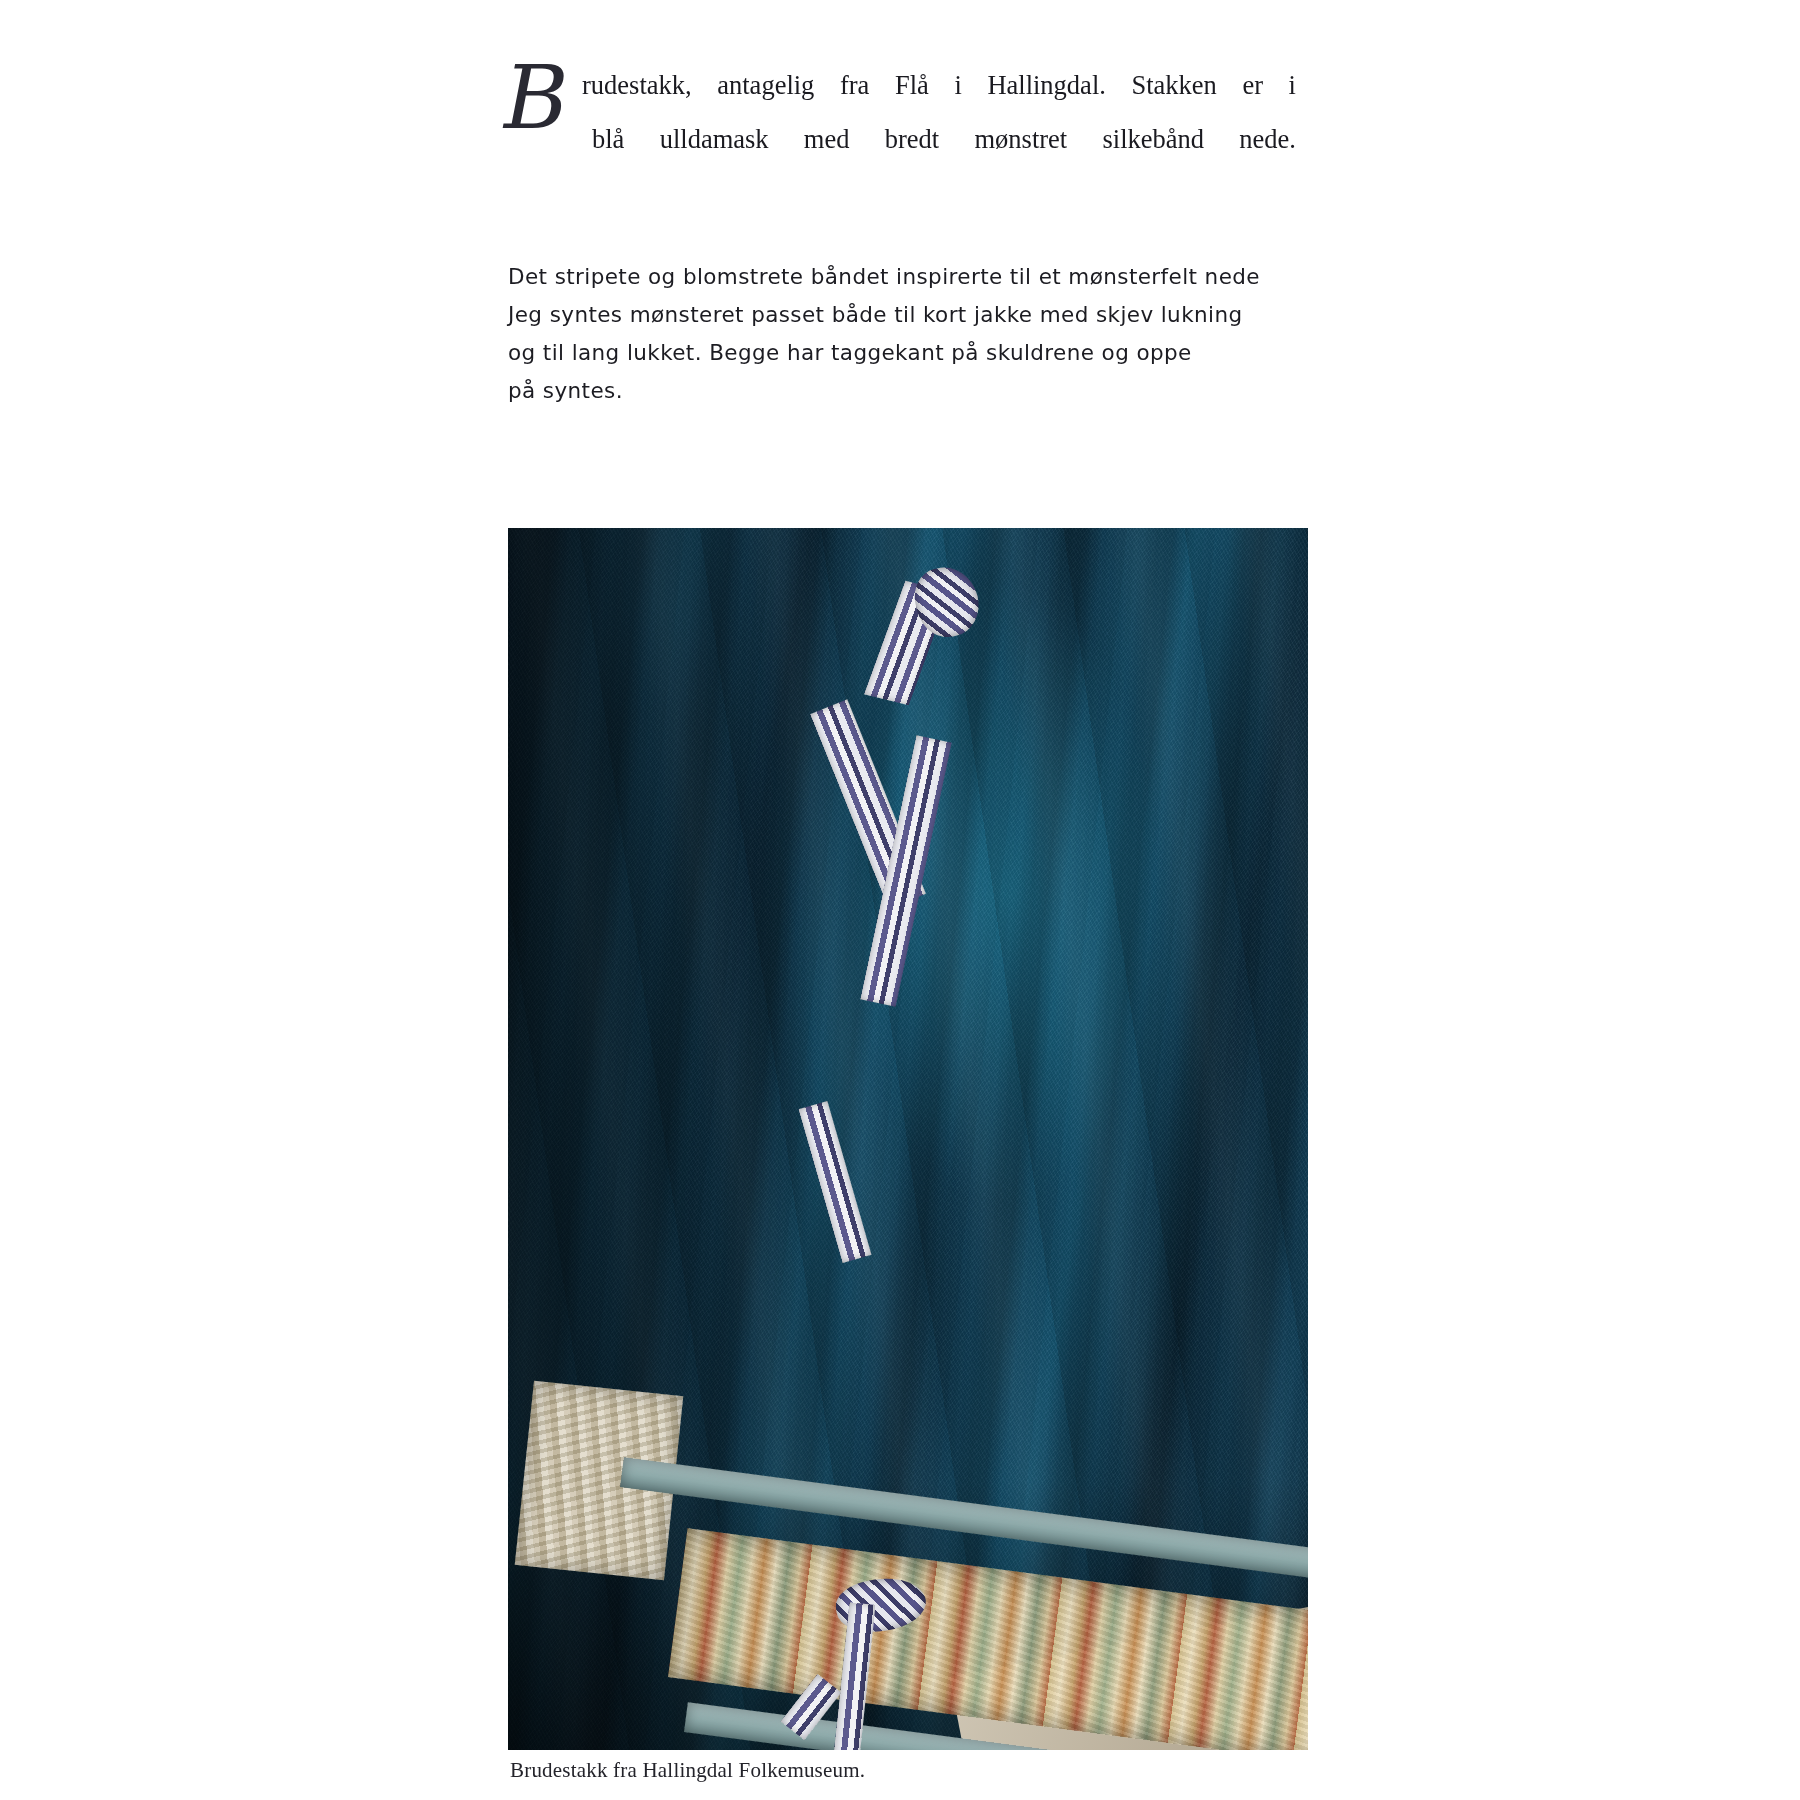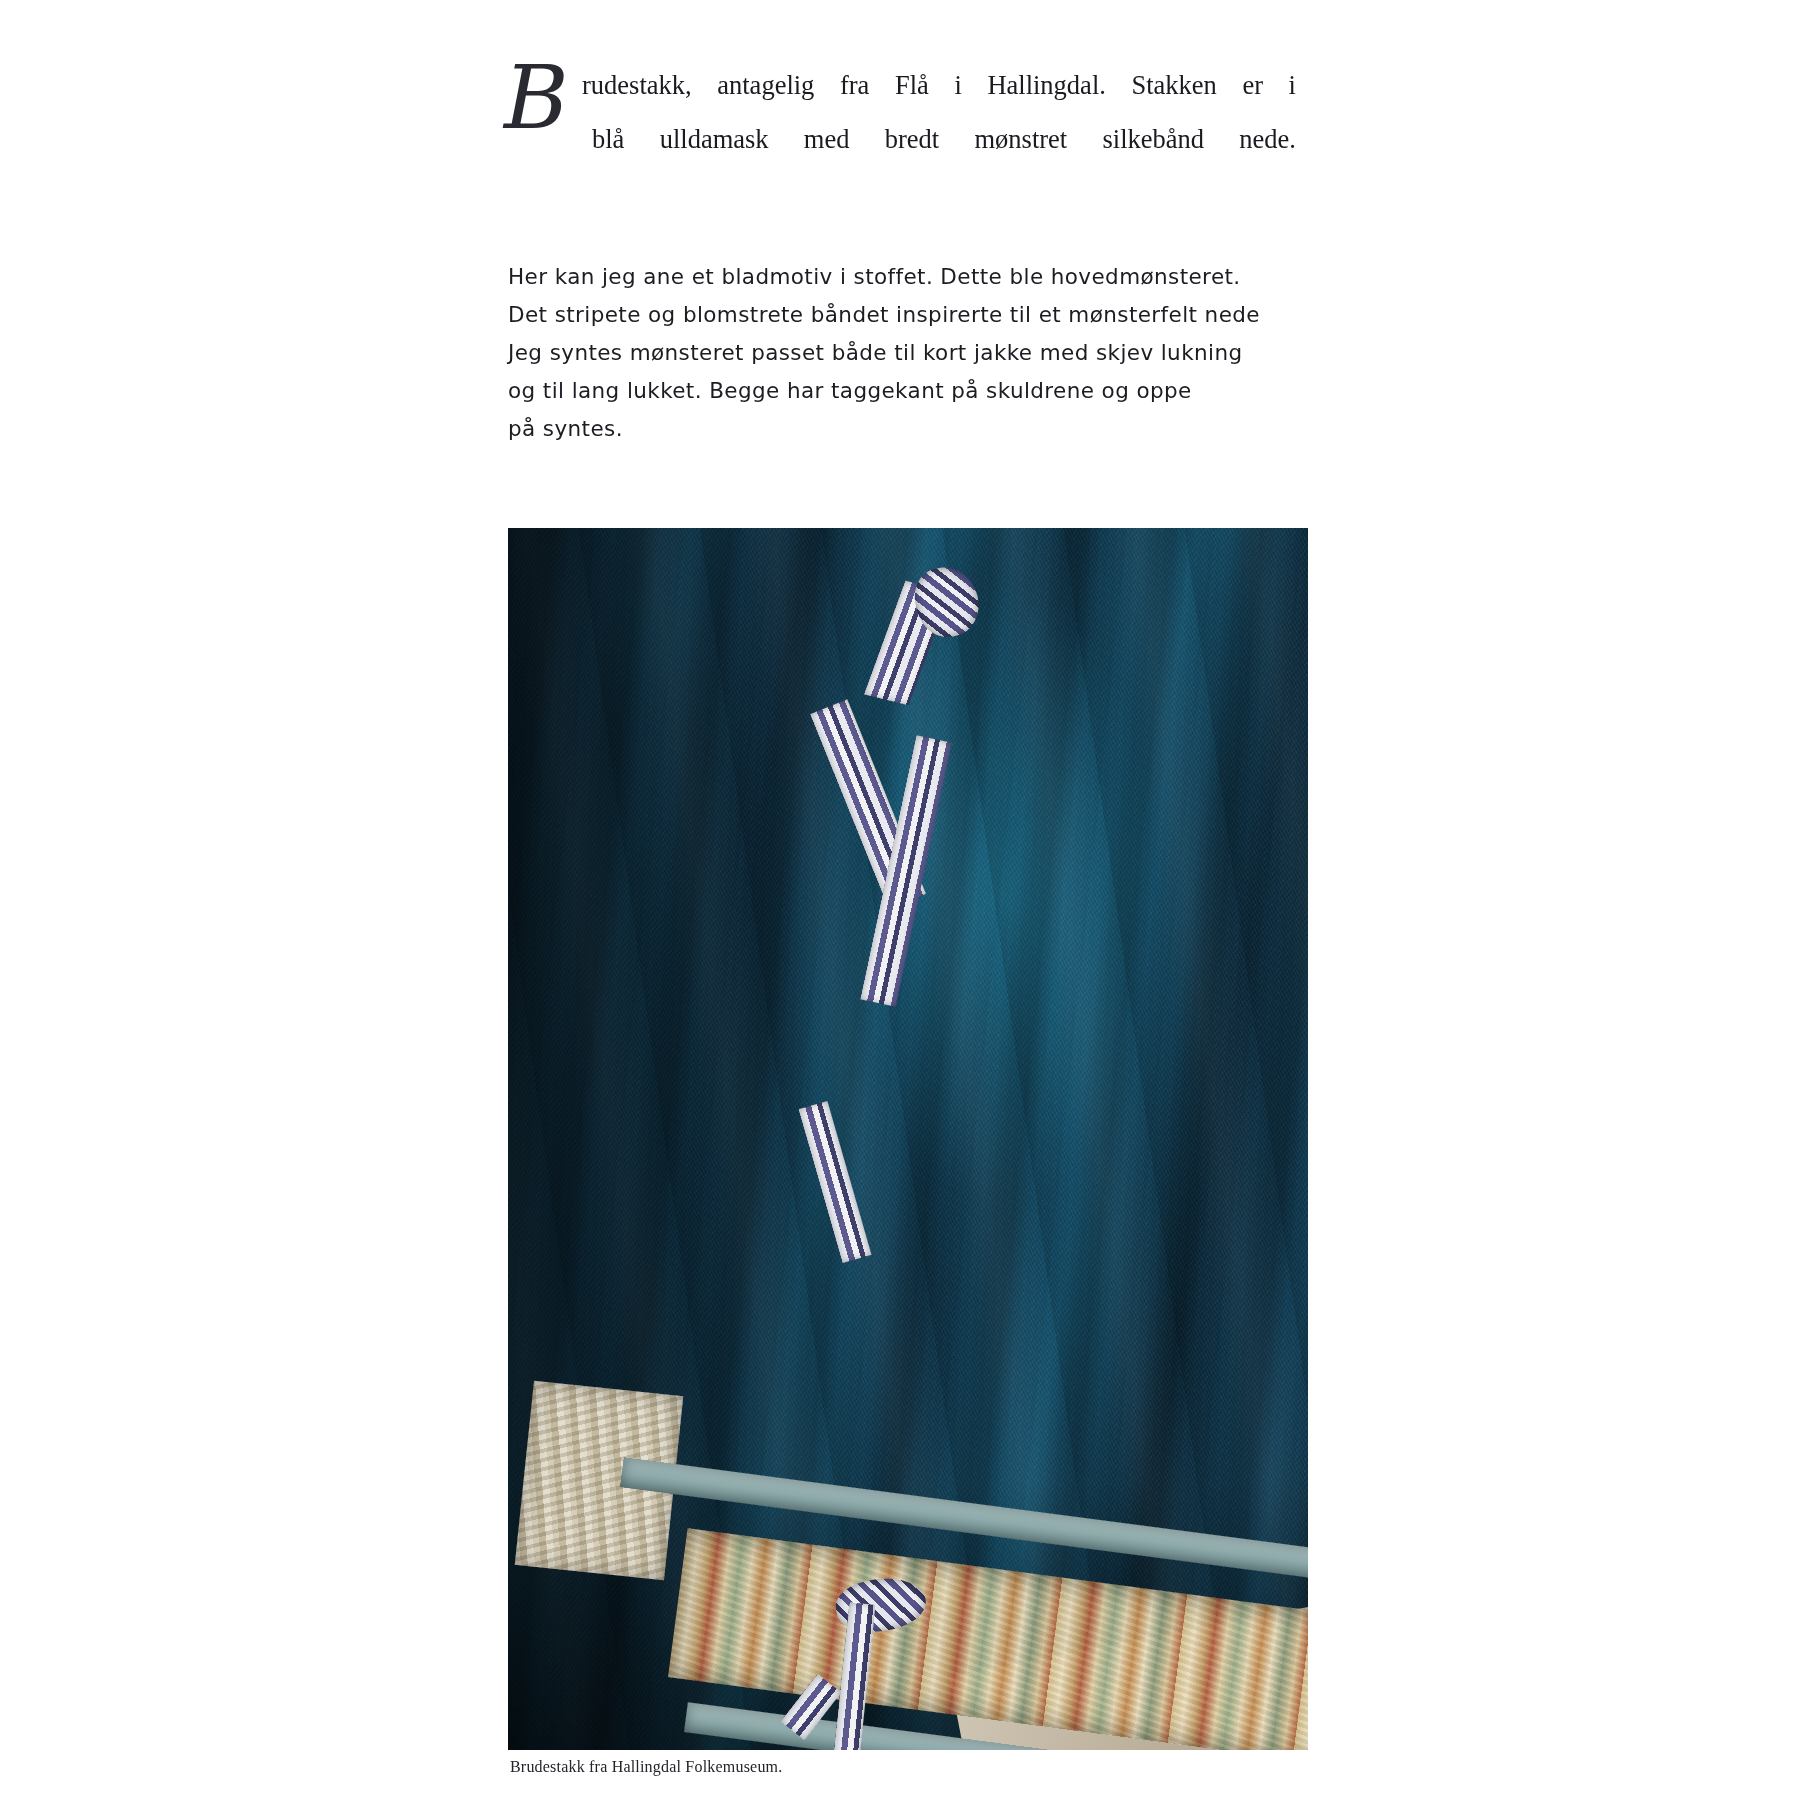--- a/index.html
+++ b/index.html
@@ -244,42 +244,41 @@
   }
   .k1 { left: 51%; top: 3.2%; width: 62px; height: 70px; transform: rotate(-14deg); }
   .k2 { left: 41%; top: 86%; width: 90px; height: 52px; transform: rotate(-8deg); }
 
   
   .caption {
     position: absolute;
     left: 510px;
     top: 1758px;
     font-family: "Liberation Serif", serif;
-    font-size: 16px;
+    font-size: 21px;
     color: #23232a;
     letter-spacing: 0.2px;
   }
 </style>
 </head>
 <body>
 
 <div class="page">
 
   <div class="intro">
     <span class="dropcap">B</span>
     <p class="line1">
         <span class="just">rudestakk, antagelig fra Flå i Hallingdal. Stakken er i</span>
       </p>
     <p class="line2">
         <span class="just">blå ulldamask med bredt mønstret silkebånd nede.</span>
       </p>
   </div>
 
   <div class="commentary">
-    <p>Her kan jeg ane et bladmotiv i stoffet. Dette ble hovedmønsteret.</p>
     <p>Det  stripete og blomstrete båndet inspirerte til et mønsterfelt nede</p>
     <p>Jeg syntes mønsteret passet både til kort jakke med skjev lukning</p>
     <p>og til lang lukket. Begge har taggekant på skuldrene og oppe</p>
     <p>på syntes.</p>
   </div>
 
   <div class="photo-wrap">
     <div class="photo">
       <div class="cloth"></div>
       <div class="weave"></div>

